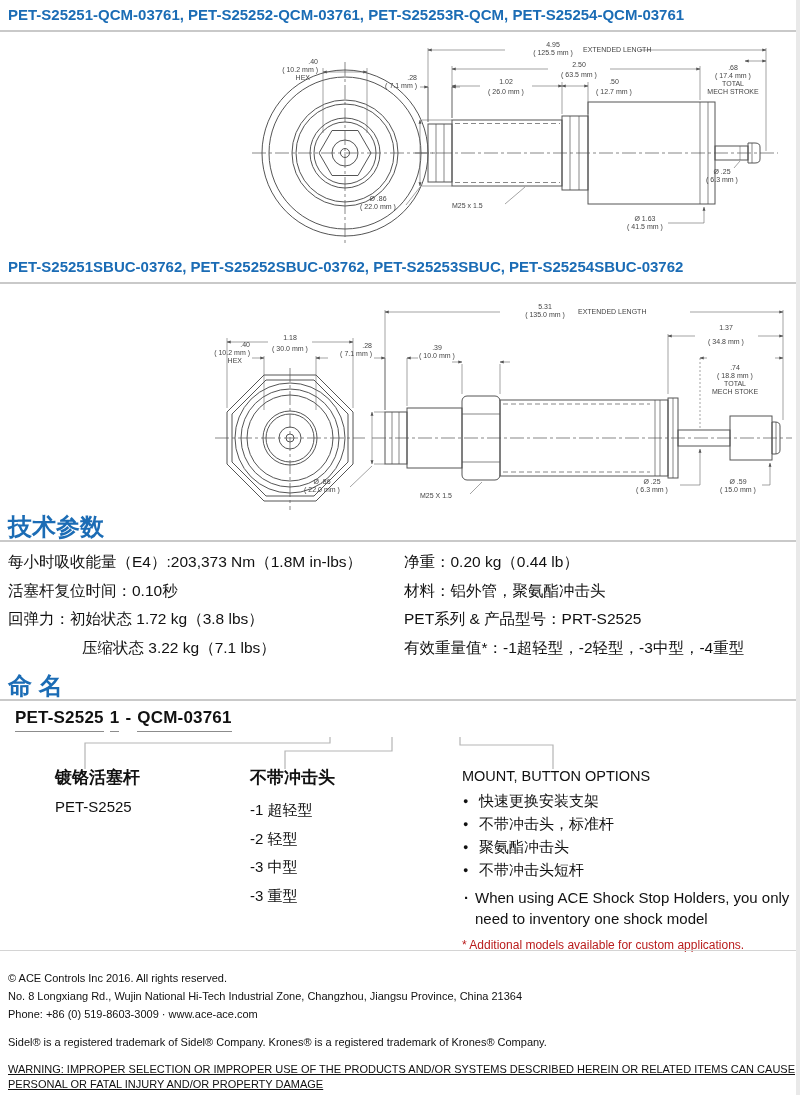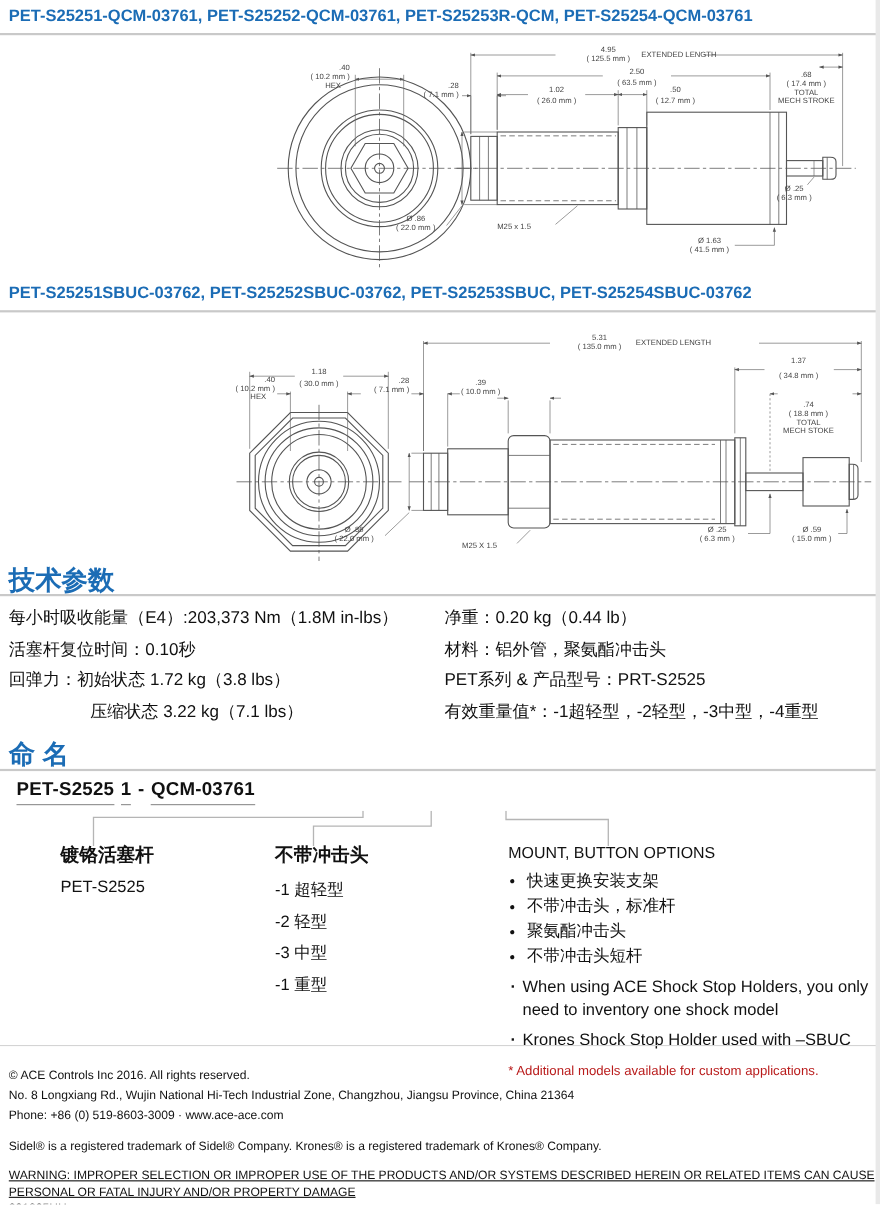--- a/index.html
+++ b/index.html
@@ -298,34 +298,33 @@
     <div class="col-title">镀铬活塞杆</div>
     <div class="val">PET-S2525</div>
   </div>
 
   <div id="col2">
     <div class="col-title">不带冲击头</div>
     <div class="items">
       <div class="item">-1 超轻型</div>
       <div class="item">-2 轻型</div>
       <div class="item">-3 中型</div>
-      <div class="item">-1 重型</div>
+      <div class="item">-3 重型</div>
     </div>
   </div>
 
   <div id="col3">
     <div class="col3-title">MOUNT, BUTTON OPTIONS</div>
     <div class="bullets">
       <div class="bullet">快速更换安装支架</div>
       <div class="bullet">不带冲击头，标准杆</div>
       <div class="bullet">聚氨酯冲击头</div>
       <div class="bullet">不带冲击头短杆</div>
     </div>
     <div class="note">When using ACE Shock Stop Holders, you only need to inventory one shock model</div>
-    <div class="note">Krones Shock Stop Holder used with –SBUC</div>
     <div class="footnote">* Additional models available for custom applications.</div>
   </div>
 
   <div class="thinrule" style="top:950px"></div>
   <div class="f" style="top:960px">© ACE Controls Inc 2016. All rights reserved.</div>
   <div class="f" style="top:978px">No. 8 Longxiang Rd., Wujin National Hi-Tech Industrial Zone, Changzhou, Jiangsu Province, China 21364</div>
   <div class="f" style="top:996px">Phone: +86 (0) 519-8603-3009 · www.ace-ace.com</div>
   <div class="f" style="top:1024px">Sidel® is a registered trademark of Sidel® Company.  Krones® is a registered trademark of Krones® Company.</div>
   <div class="f" id="warning" style="top:1050px">WARNING: IMPROPER SELECTION OR IMPROPER USE OF THE PRODUCTS AND/OR SYSTEMS DESCRIBED HEREIN OR RELATED ITEMS CAN CAUSE PERSONAL OR FATAL INJURY AND/OR PROPERTY DAMAGE</div>
   <div class="f" style="top:1081px">201805HH</div>

